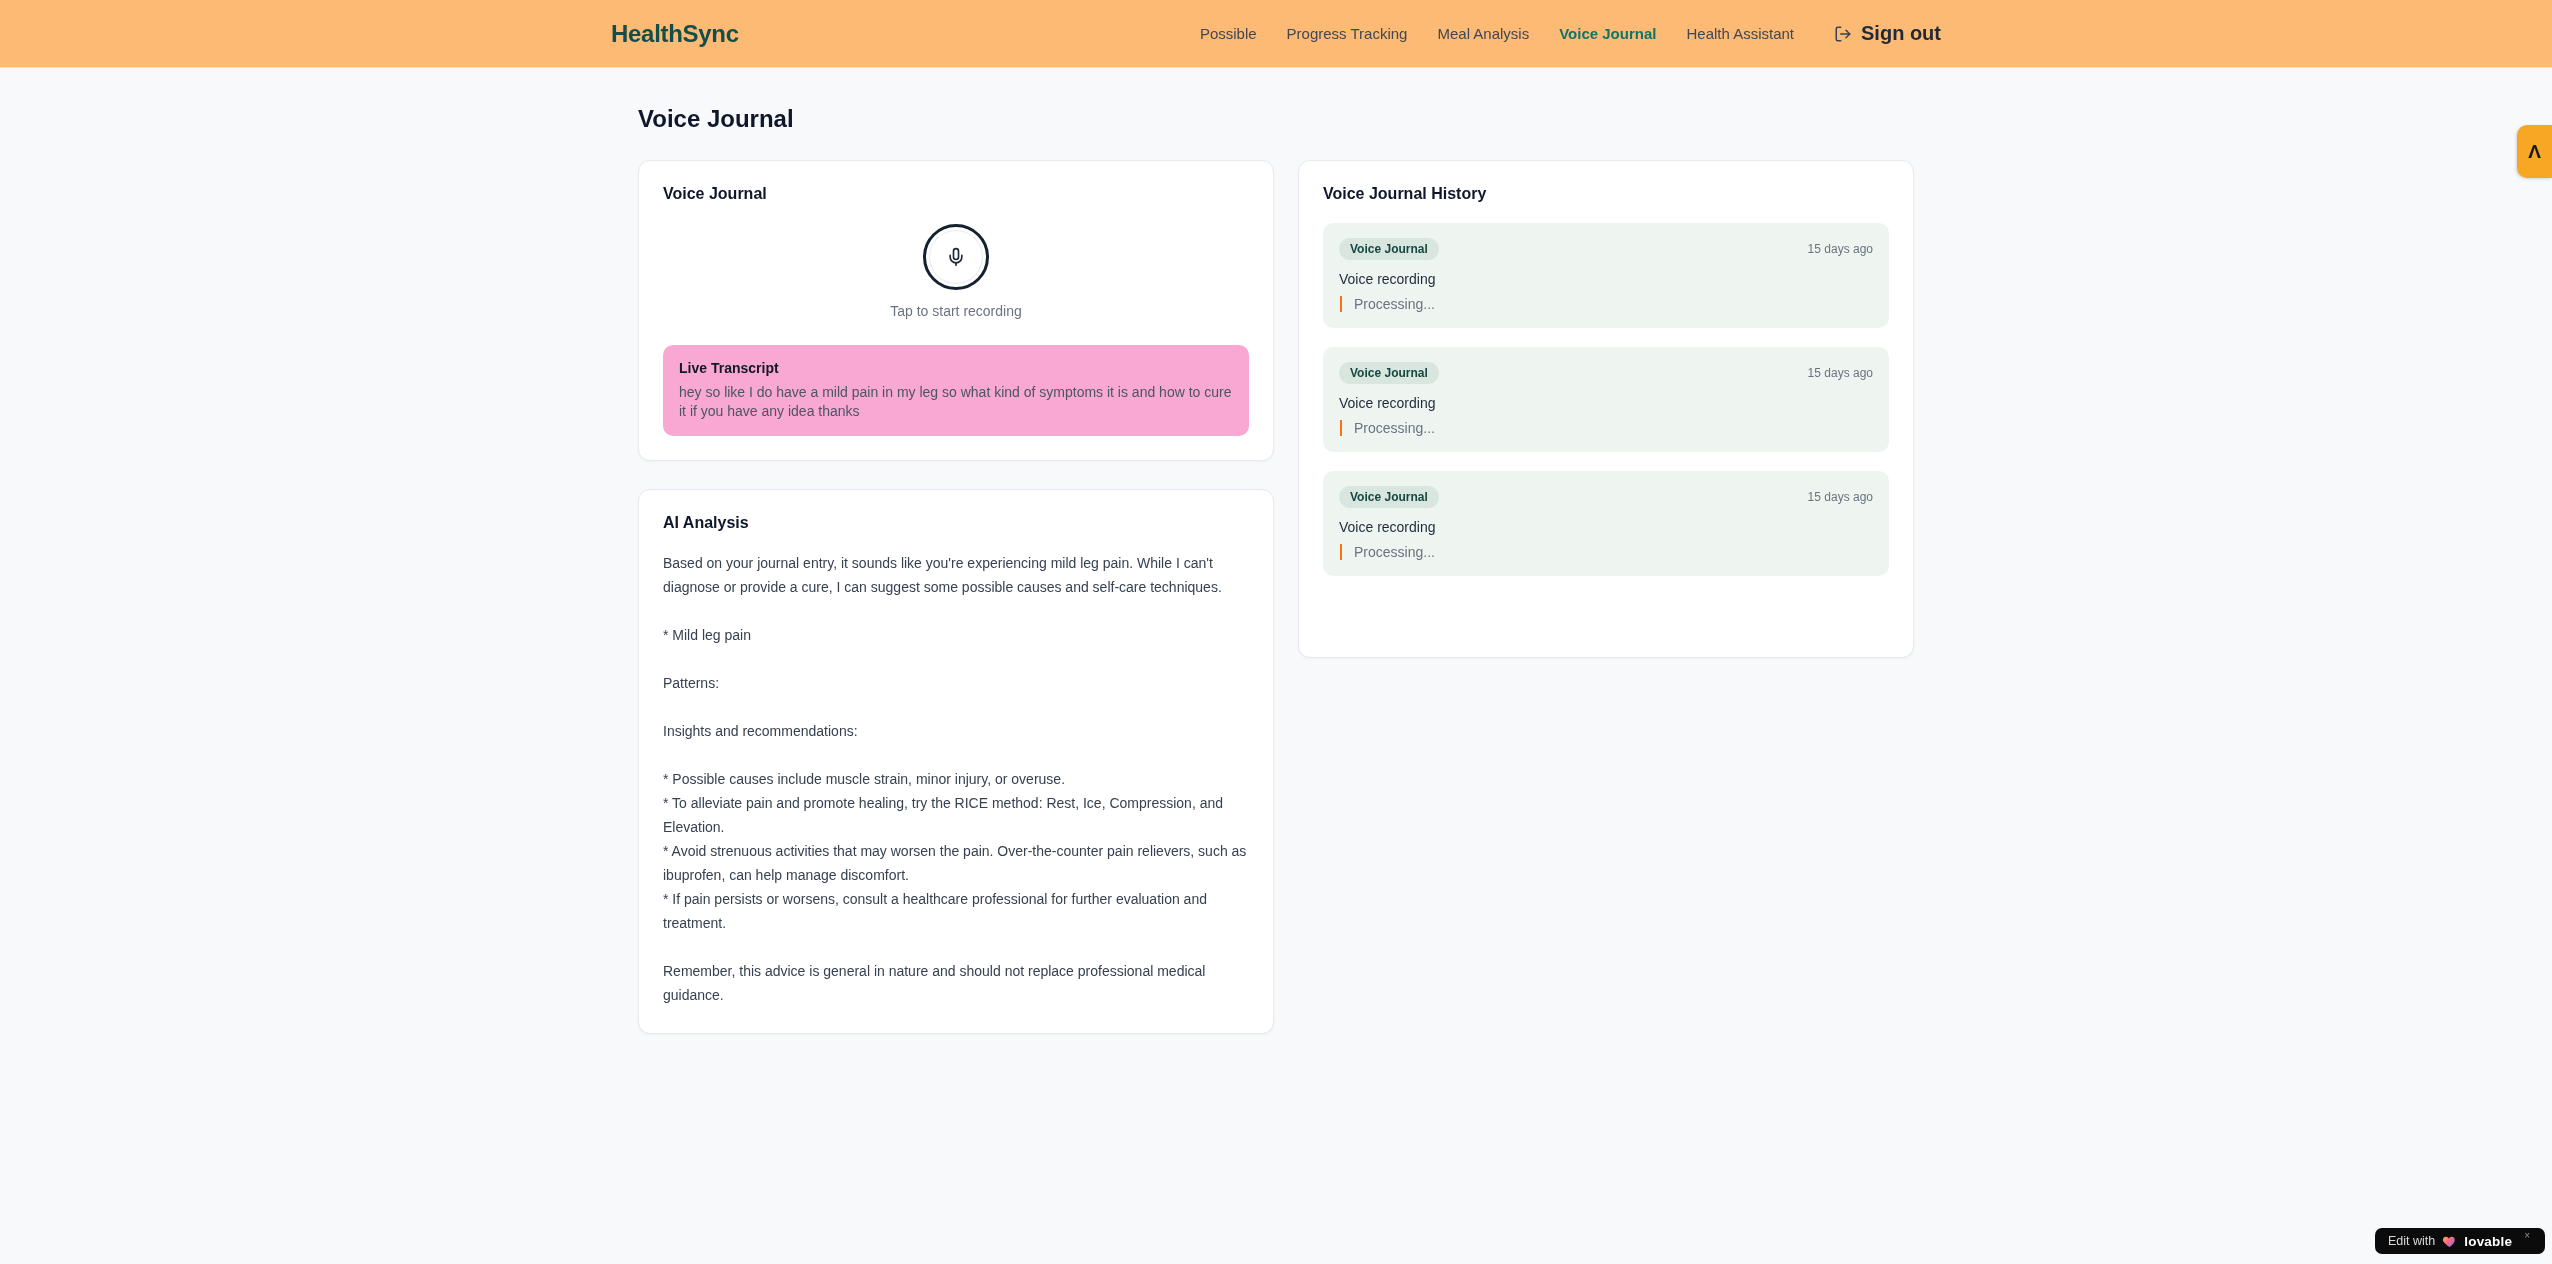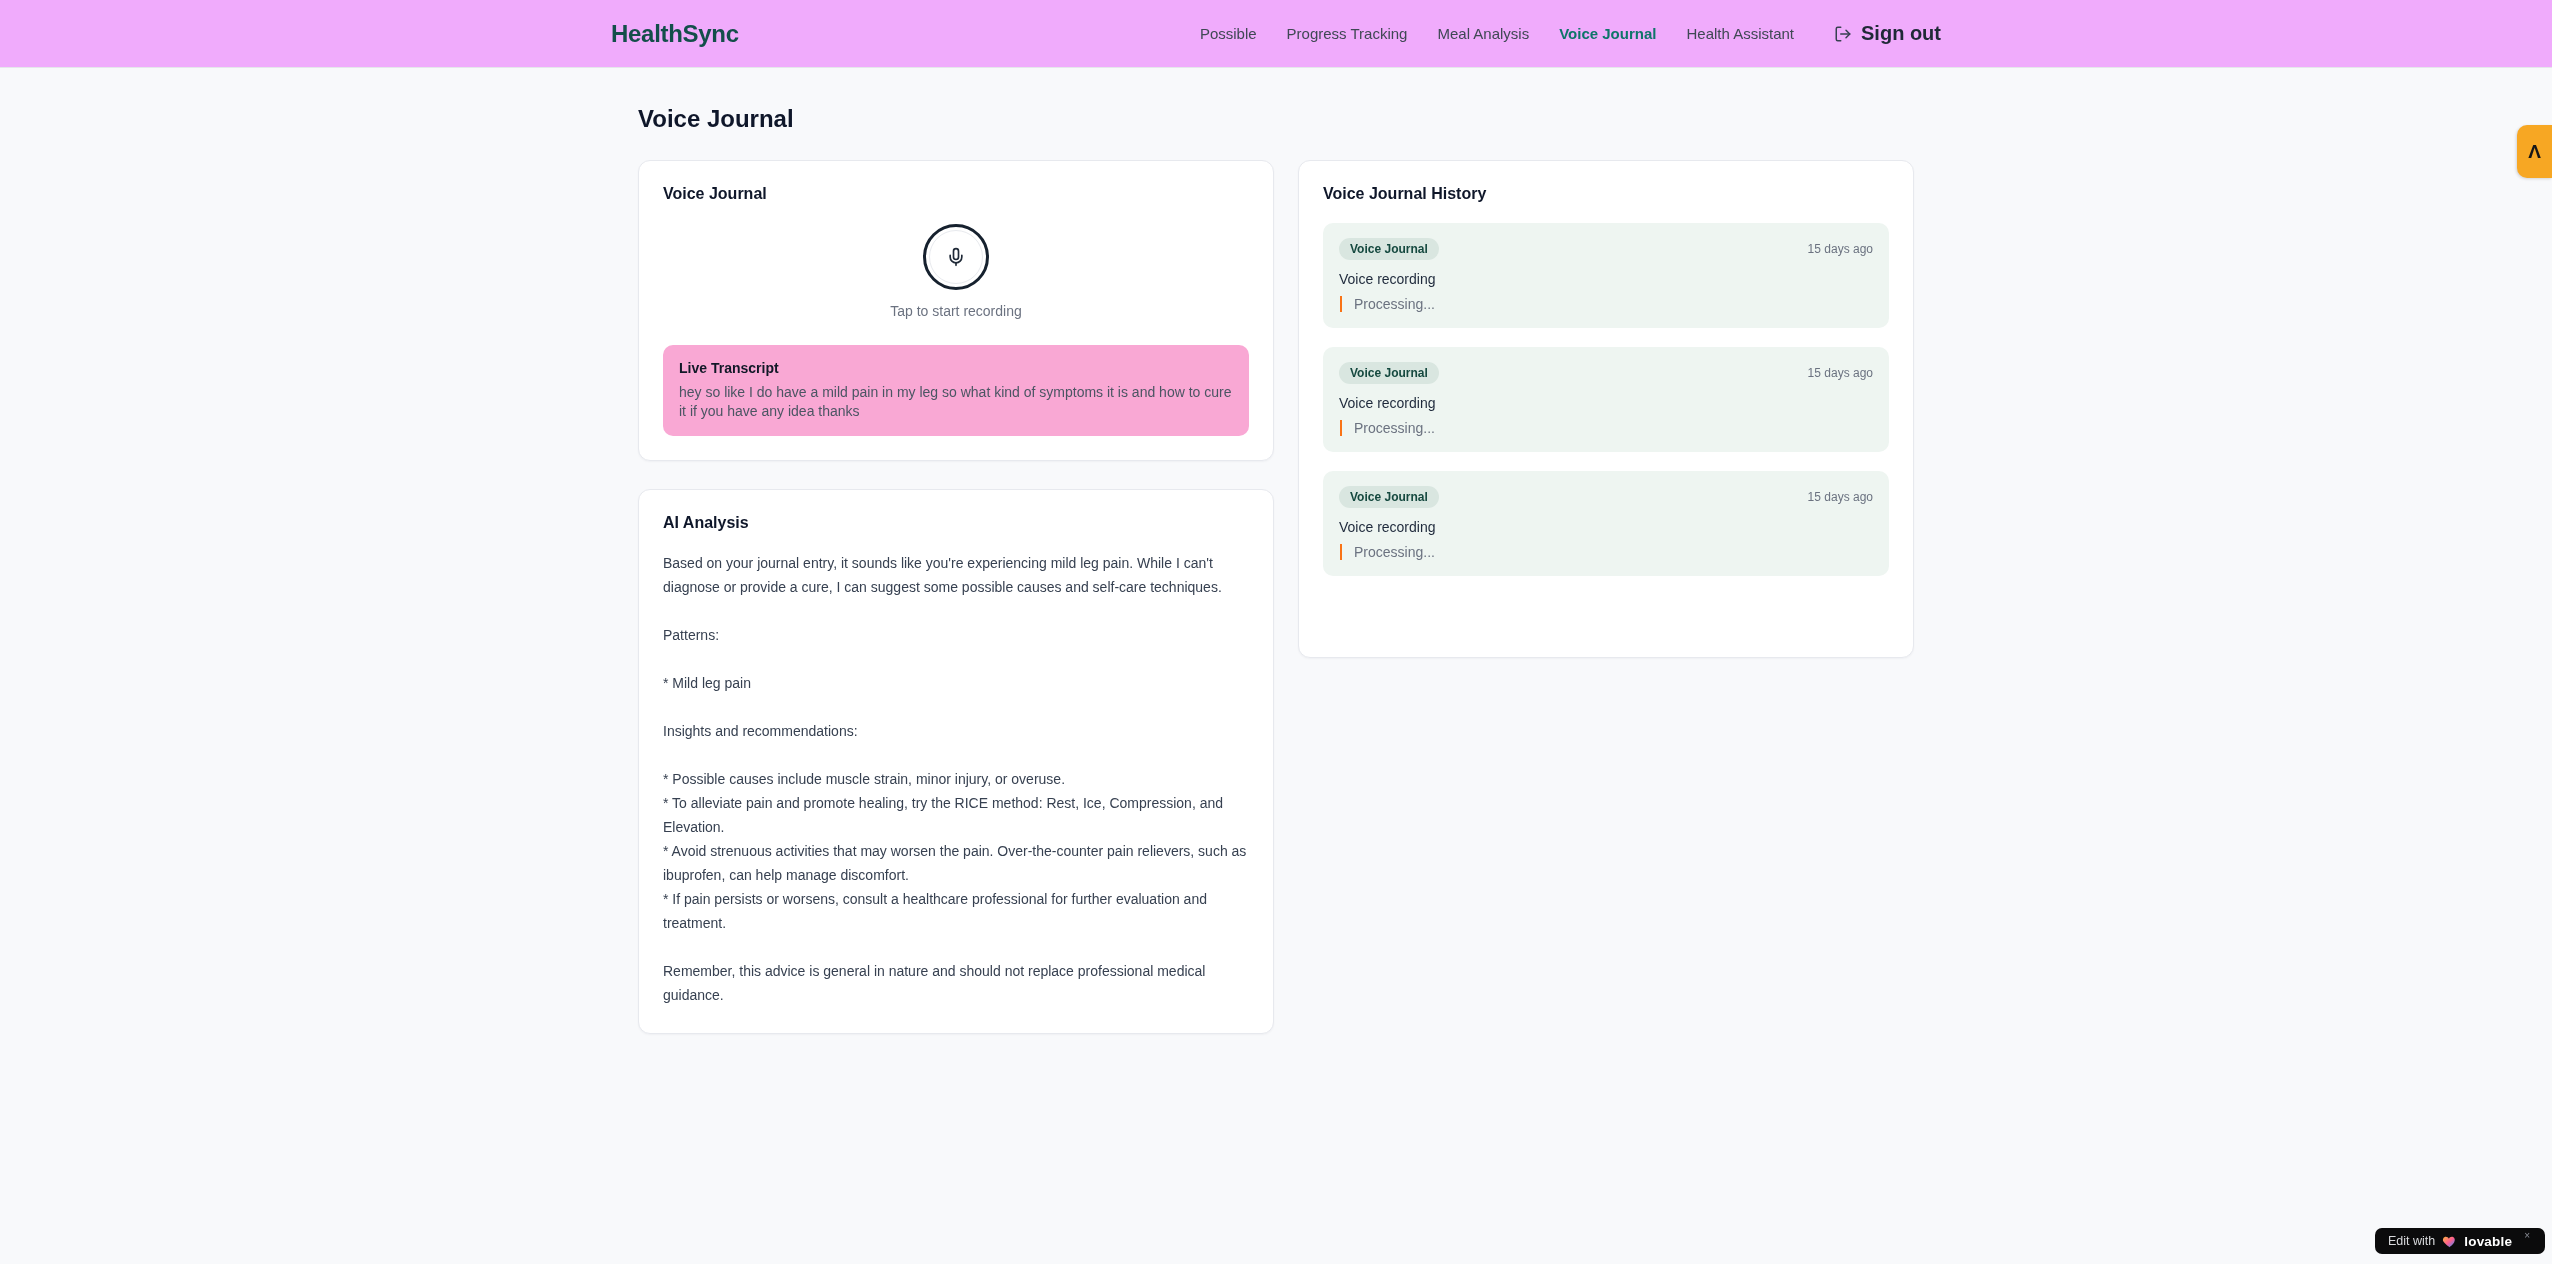--- a/index.html
+++ b/index.html
@@ -7,21 +7,21 @@
   body {
     width: 2552px; height: 1264px;
     position: relative; overflow: hidden;
     background: #f8f9fb;
     font-family: "Liberation Sans", sans-serif;
     color: #0f172a;
   }
 
   
   header {
-    background: #f0abfc;
+    background: #fdba74;
     border-bottom: 1px solid #e5e7eb;
     height: 68px;
   }
   .header-inner {
     width: 1330px; margin: 0 auto; height: 100%;
     display: flex; align-items: center; justify-content: space-between;
   }
   .brand {
     font-size: 24px; font-weight: 700; color: #134e4a;
     letter-spacing: -0.3px; cursor: pointer;
@@ -180,22 +180,22 @@
         <div class="transcript">
           <h3>Live Transcript</h3>
           <p>hey so like I do have a mild pain in my leg so what kind of symptoms it is and how to cure it if you have any idea thanks</p>
         </div>
       </section>
 
       <section class="card">
         <h2>AI Analysis</h2>
         <div class="analysis-body">
             <p>Based on your journal entry, it sounds like you're experiencing mild leg pain. While I can't diagnose or provide a cure, I can suggest some possible causes and self-care techniques.</p>
+            <p>* Mild leg pain</p>
             <p>Patterns:</p>
-            <p>* Mild leg pain</p>
             <p>Insights and recommendations:</p>
             <p>* Possible causes include muscle strain, minor injury, or overuse.
 * To alleviate pain and promote healing, try the RICE method: Rest, Ice, Compression, and Elevation.
 * Avoid strenuous activities that may worsen the pain. Over-the-counter pain relievers, such as ibuprofen, can help manage discomfort.
 * If pain persists or worsens, consult a healthcare professional for further evaluation and treatment.</p>
             <p>Remember, this advice is general in nature and should not replace professional medical guidance.</p>
           </div>
       </section>
     </div>
 

